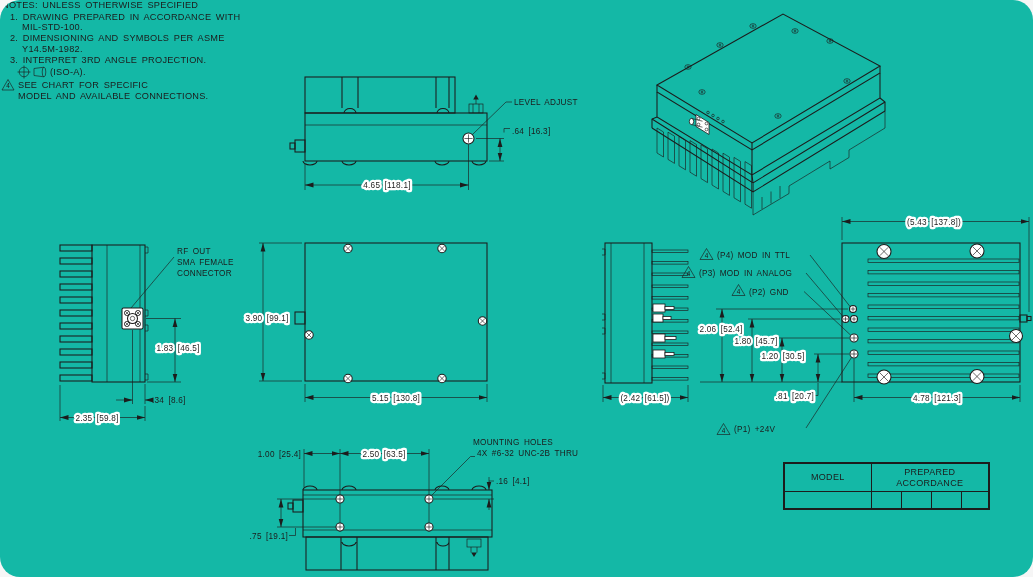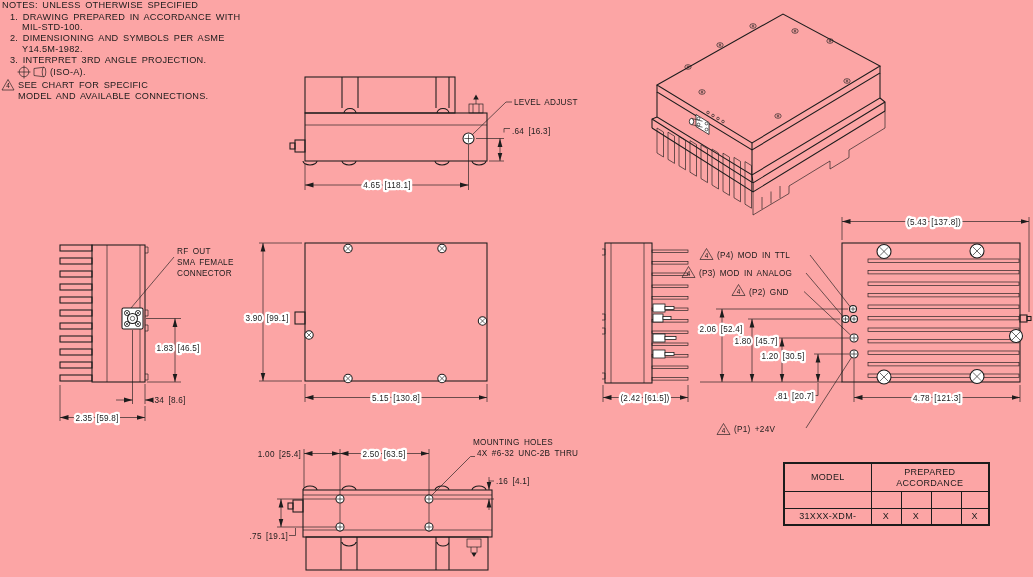--- a/index.html
+++ b/index.html
@@ -1,17 +1,17 @@
 <!DOCTYPE html>
 <html><head>
 <meta charset="utf-8">
 <style>
   html,body{margin:0;padding:0;background:#f6f6f6;}
-  #sheet{position:relative;width:1033px;height:577px;background:#fca5a5;overflow:hidden;
-         font-family:"Liberation Sans",sans-serif;color:#1c1c1c;}
+  #sheet{position:relative;width:1033px;height:577px;background:#14b8a6;overflow:hidden;
+         font-family:"Liberation Sans",sans-serif;color:#1c1c1c;border-radius:20px;}
   svg{position:absolute;left:0;top:0;}
   svg text{font-family:"Liberation Sans",sans-serif;font-size:8.2px;fill:#1c1c1c;
            letter-spacing:.25px;word-spacing:1.8px;}
   svg text.nt{font-size:9.2px;}
   svg text.fl{font-size:6.4px;text-anchor:middle;letter-spacing:0;}
   svg text.dim{text-anchor:middle;paint-order:stroke;stroke:#fff;stroke-width:4.5px;stroke-linejoin:round;}
   svg text.ae{text-anchor:end;}
   svg text.as{text-anchor:start;}
   .o{fill:none;stroke:#1c1c1c;stroke-width:1.05;}
   .t{fill:none;stroke:#1c1c1c;stroke-width:.65;}
@@ -397,23 +397,16 @@
           <div>ACCORDANCE</div>
         </td>
       </tr>
       <tr class="r-sub">
         <td></td>
         <td>P1</td>
         <td>P2</td>
         <td>P3</td>
         <td>P4</td>
       </tr>
-      <tr class="r-data">
-        <td>31XXX-XDM-</td>
-        <td>X</td>
-        <td>X</td>
-        <td></td>
-        <td>X</td>
-      </tr>
     </tbody>
   </table>
 </div>
 </div>
 
 </body></html>

